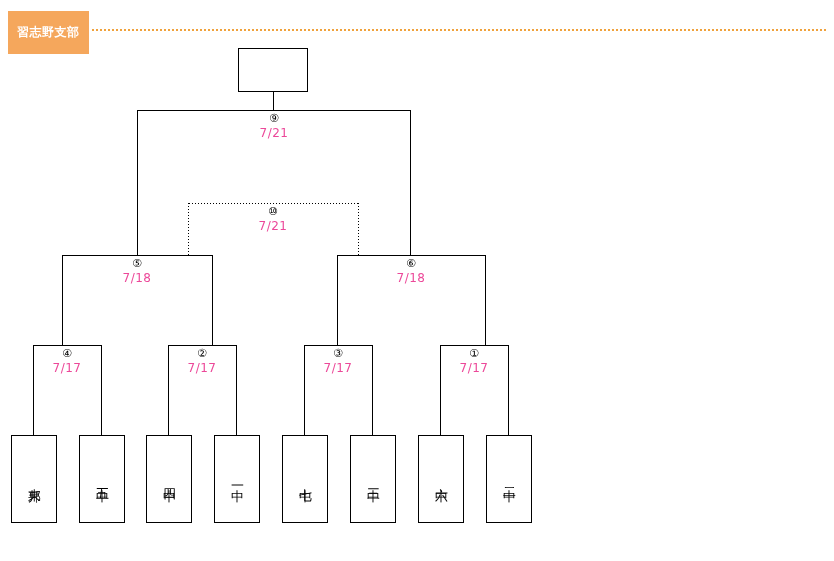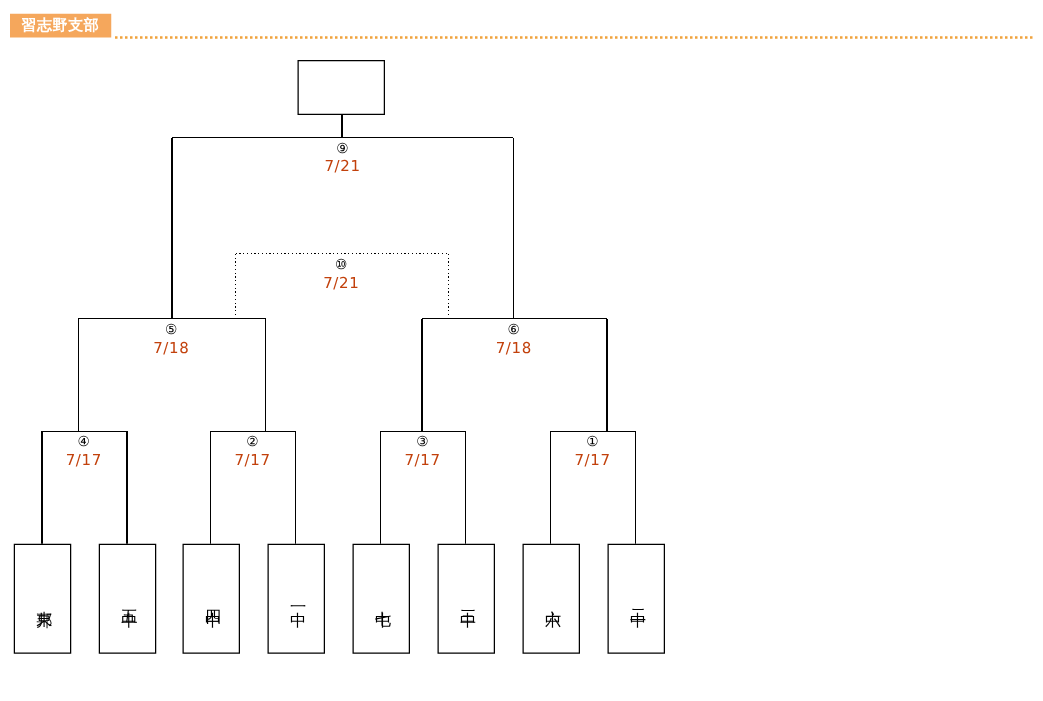--- a/index.html
+++ b/index.html
@@ -25,21 +25,21 @@
     left: 0;
     top: 0;
     width: 834px;
     height: 40px;
   }
   #section-badge {
     position: absolute;
     left: 8px;
     top: 11px;
     height: 19px;
-    padding: 0 9px;
+    padding: 12px 9px;
     background: #f5a75c;
     color: #ffffff;
     font-size: 12px;
     font-weight: bold;
     line-height: 19px;
     letter-spacing: 0.5px;
     white-space: nowrap;
   }
   #header-rule {
     position: absolute;
@@ -77,21 +77,21 @@
     font-family: "DejaVu Sans", sans-serif;
     font-size: 11px;
     line-height: 13px;
     color: #000000;
   }
   .match-date {
     display: block;
     font-family: "DejaVu Sans", sans-serif;
     font-size: 12px;
     line-height: 16px;
-    color: #c2410c;
+    color: #ec4899;
     letter-spacing: 0.5px;
   }
 
   
   .team-box {
     position: absolute;
     width: 46px;
     height: 88px;
     border: 1px solid #000000;
     box-sizing: border-box;

